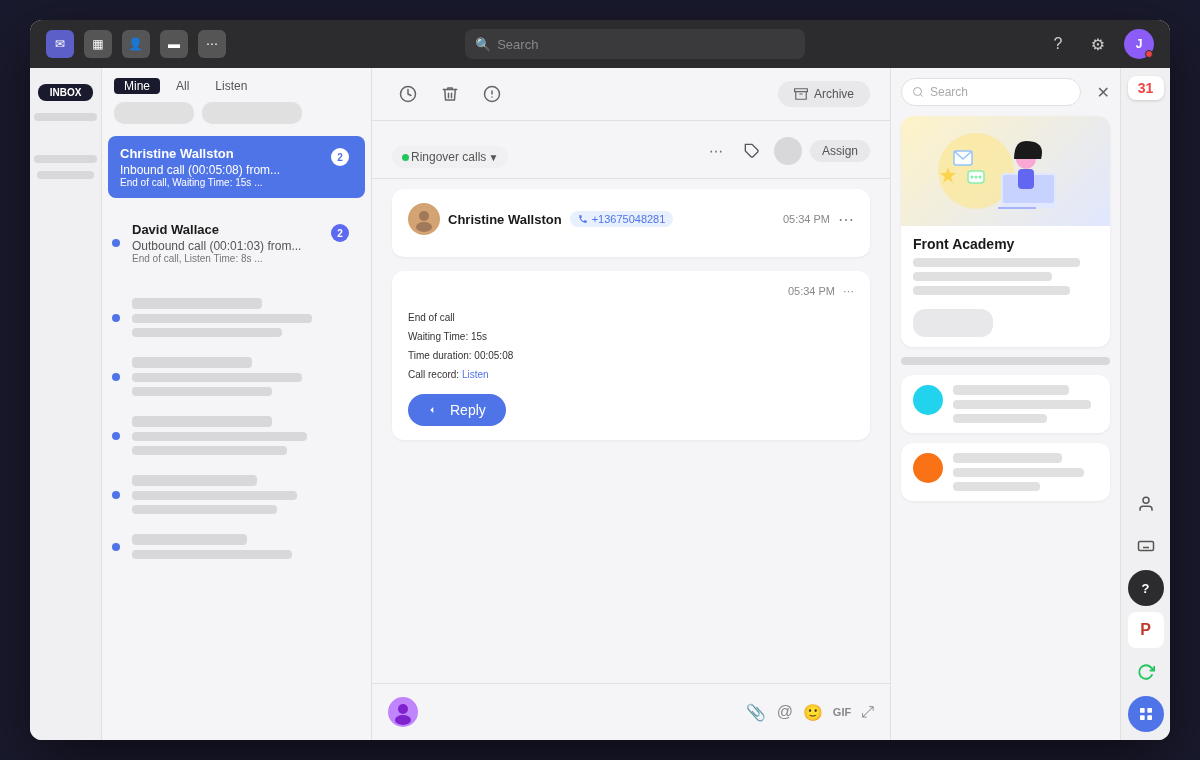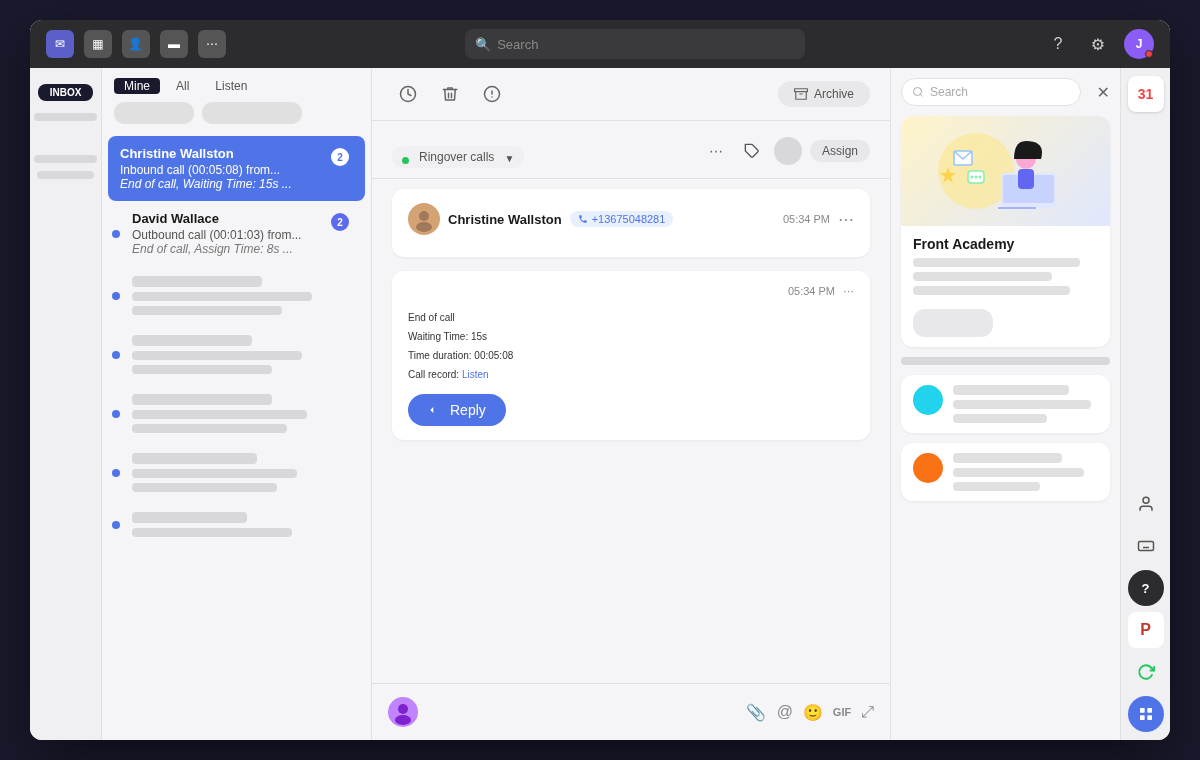--- a/index.html
+++ b/index.html
@@ -164,44 +164,43 @@
       background: #4f74e8;
       border-radius: 8px;
       margin: 0 6px;
     }
     .conv-item.active .conv-name,
     .conv-item.active .conv-preview,
     .conv-item.active .conv-sub {
       color: white !important;
     }
     .conv-item:not(.active) {
-      margin: 0 6px;
+      margin: 14px 6px;
     }
     .conv-name {
       font-size: 13px;
       font-weight: 600;
       color: #1a1a1a;
     }
     .conv-preview {
       font-size: 12px;
       color: #555;
       margin-top: 2px;
       white-space: nowrap;
       overflow: hidden;
       text-overflow: ellipsis;
       max-width: 200px;
     }
     .conv-sub {
-      font-size: 12px;
+      font-size: 10px;
       color: #777;
       white-space: nowrap;
       overflow: hidden;
       text-overflow: ellipsis;
       max-width: 200px;
-      font-style: italic;
     }
     .conv-badge {
       position: absolute;
       right: 16px;
       top: 12px;
       background: #5b6af0;
       color: white;
       font-size: 10px;
       font-weight: 700;
       width: 18px; height: 18px;
@@ -257,22 +256,22 @@
     }
     .conv-header {
       padding: 12px 20px 10px;
       border-bottom: 1px solid #e0e0e0;
       display: flex;
       align-items: center;
       gap: 10px;
     }
     .channel-badge {
       display: flex;
-      align-items: flex-end;
-      gap: 10px;
+      align-items: center;
+      gap: 2px;
       background: #f0f0f2;
       border-radius: 14px;
       padding: 4px 10px;
       font-size: 12px;
       color: #555;
       cursor: pointer;
       margin-top: 13px;
     }
     .channel-dot {
       width: 7px; height: 7px;
@@ -555,21 +554,21 @@
       display: flex; align-items: center; justify-content: center;
       cursor: pointer;
       font-size: 16px;
       color: #555;
     }
     .icon-btn.dark { background: #2c2c2e; color: white; border-radius: 50%; }
     .icon-btn.blue { background: #4f74e8; color: white; border-radius: 50%; }
     .calendar-icon-btn {
       background: white;
       border-radius: 8px;
-      width: 36px; height: 36px;
+      width: 36px; height: 24px;
       display: flex; align-items: center; justify-content: center;
       font-size: 13px;
       font-weight: 700;
       color: #ef4444;
       cursor: pointer;
       box-shadow: 0 1px 3px rgba(0,0,0,0.15);
       flex-shrink: 0;
     }
     
     ::-webkit-scrollbar { width: 4px; }
@@ -639,21 +638,21 @@
           <div class="conv-preview">Inbound call  (00:05:08) from...</div>
           <div class="conv-sub">End of call, Waiting Time: 15s ...</div>
           <div class="conv-badge">2</div>
         </div>
 
         <div class="conv-item" style="position:relative;">
           <div class="conv-dot"></div>
           <div style="padding-left:12px;">
             <div class="conv-name">David Wallace</div>
             <div class="conv-preview">Outbound call  (00:01:03) from...</div>
-            <div class="conv-sub">End of call, Assign Time: 8s ...</div>
+            <div class="conv-sub">End of call, Listen Time: 8s ...</div>
           </div>
           <div class="conv-badge" style="background:#5b6af0;">2</div>
         </div>
 
         <div class="conv-item" style="position:relative;margin:0 6px;">
           <div class="conv-dot"></div>
           <div style="padding-left:12px;display:flex;flex-direction:column;gap:5px;">
             <div class="skel" style="height:11px;width:130px;"></div>
             <div class="skel" style="height:9px;width:180px;"></div>
             <div class="skel" style="height:9px;width:150px;"></div>

